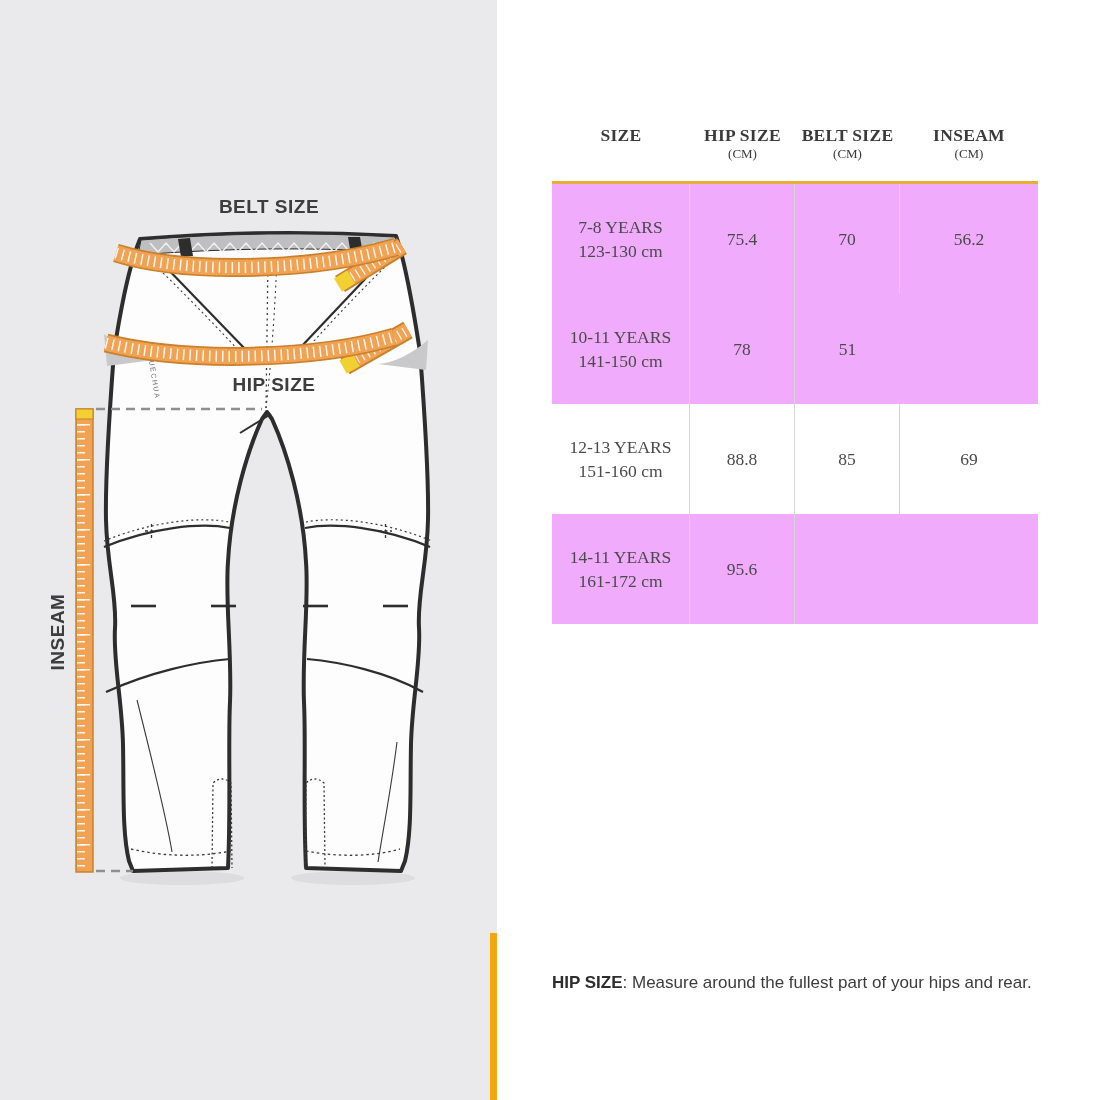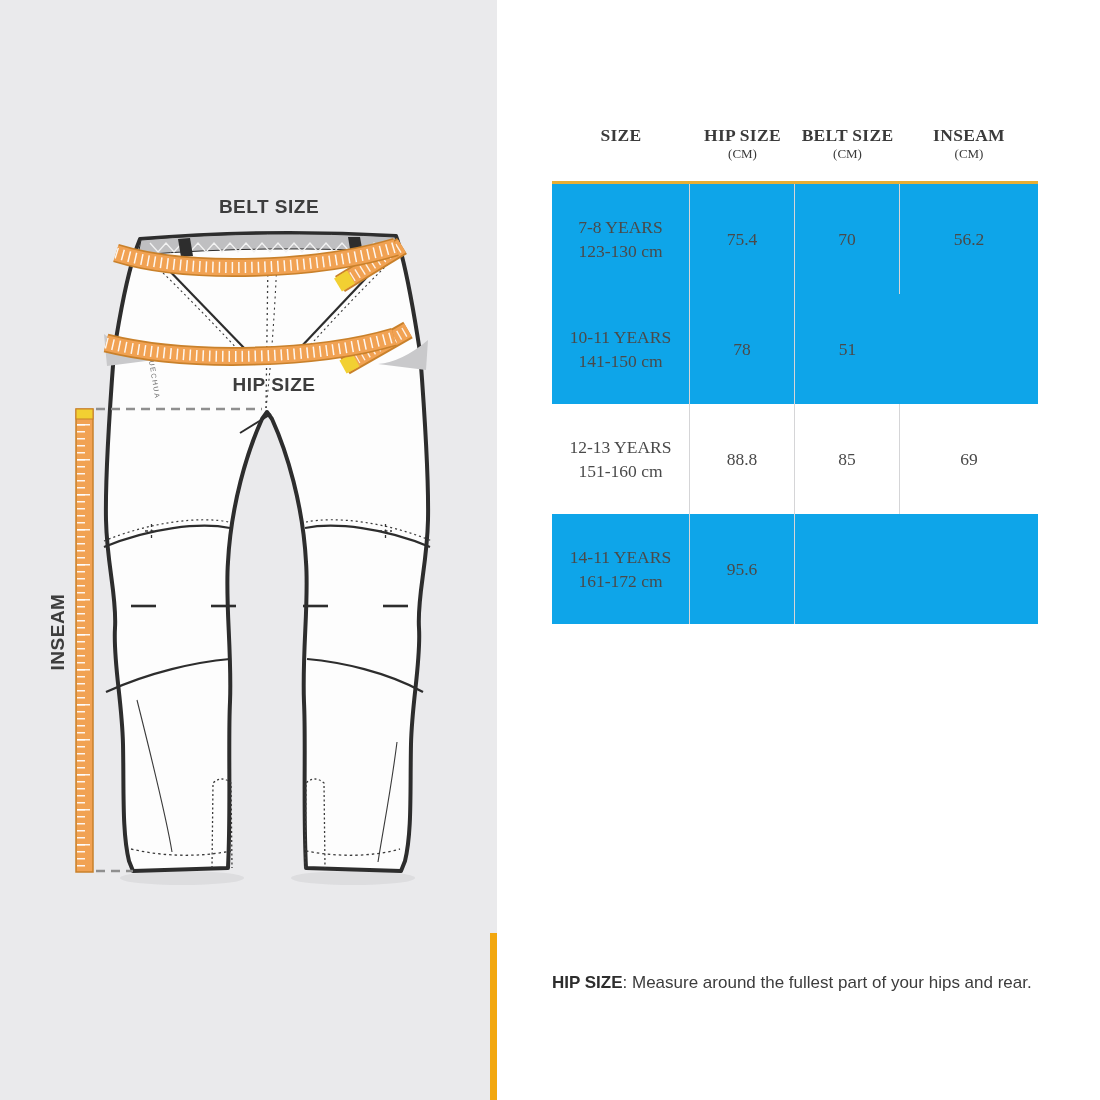--- a/index.html
+++ b/index.html
@@ -11,21 +11,21 @@
   .measure-label{font-size:19px;font-weight:bold;fill:#3d3d3d;letter-spacing:.5px;}
   .brand-text{font-size:7px;fill:#6a6a6a;letter-spacing:1.6px;}
 
   
   .size-table{position:absolute;left:552px;top:124px;width:486px;font-family:Liberation Serif, serif;}
   .thead{display:grid;grid-template-columns:138px 105px 105px 138px;text-align:center;color:#3a3a3a;}
   .th-label{font-size:17.5px;font-weight:bold;line-height:22px;letter-spacing:.3px;}
   .th-unit{font-size:13px;line-height:16px;height:16px;}
   .header-rule{height:3px;background:#e7ae35;margin-top:19px;}
   .tr{display:grid;grid-template-columns:138px 105px 105px 138px;height:110px;}
-  .tr.alt{background:#0ea5e9;}
+  .tr.alt{background:#f0abfc;}
   .td{display:flex;flex-direction:column;align-items:center;justify-content:center;
       font-size:17.5px;color:#4a4a4a;line-height:24px;border-right:1px solid #d5d5d7;text-align:center;}
   .td.last{border-right:none;}
 
   
   .accent-bar{position:absolute;left:490px;top:933px;width:7px;height:167px;background:#f2a70f;}
   .notes{position:absolute;left:552px;top:969px;width:520px;font-size:17px;color:#3c3c3c;line-height:28.5px;}
   .note-term{font-weight:bold;color:#2d2d2d;}
 </style>
 </head>

